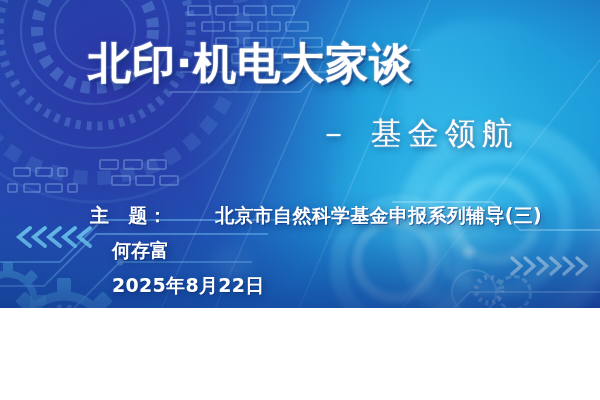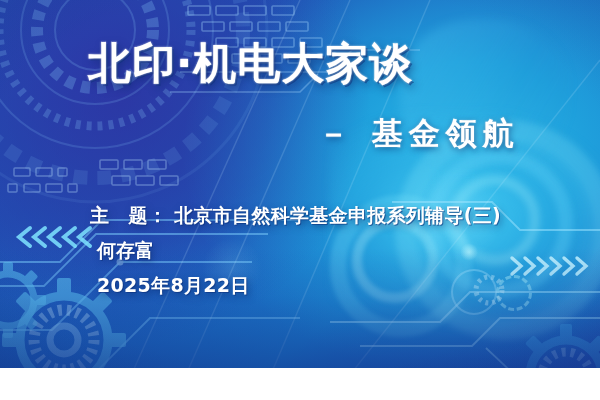--- a/index.html
+++ b/index.html
@@ -1,20 +1,20 @@
 <!DOCTYPE html>
 <html><head>
 <meta charset="utf-8">
 <style>
   html,body{margin:0;padding:0;background:#ffffff;}
   body{font-family:"Liberation Sans","DejaVu Sans",sans-serif;}
 
   .poster{
     position:relative;
-    width:600px;height:368px;
+    width:600px;height:308px;
     overflow:hidden;
     background:#d946ef;
   }
 
   
   .bg-base{
     position:absolute;inset:0;
     background:
       radial-gradient(ellipse 420px 330px at 78% 42%, #2fb9e8 0%, #1fa0dc 28%, rgba(28,120,200,0) 68%),
       radial-gradient(ellipse 330px 300px at 17% 20%, #2a49b8 0%, #2450b5 38%, rgba(32,74,175,0) 74%),
@@ -90,47 +90,48 @@
     color:#ffffff;
     text-shadow:
       0 0 2px rgba(255,255,255,.85),
       2px 2px 0 rgba(12,48,120,.55),
       3px 4px 9px rgba(8,36,100,.60);
     white-space:nowrap;
   }
   .subtitle{
     position:absolute;left:318px;top:118px;
     font-family:"DejaVu Serif","Liberation Serif",serif;
-    font-weight:bold;
+    font-weight:normal;
     font-size:31px;
     line-height:1;
     letter-spacing:6px;
     color:#ffffff;
     text-shadow:1px 2px 6px rgba(8,38,105,.65), 0 0 2px rgba(255,255,255,.55);
     white-space:nowrap;
   }
 
   .info{
     position:absolute;left:90px;top:203px;width:500px;
   }
   .info-row{
     display:flex;align-items:flex-end;
     margin-bottom:9px;
     white-space:nowrap;
+    gap:26px;
   }
   .info-label{
     font-family:"DejaVu Sans","Liberation Sans",sans-serif;
     font-weight:bold;font-size:19px;color:#ffffff;
     letter-spacing:0px;
     text-shadow:1px 1px 0 rgba(12,48,120,.55), 2px 3px 7px rgba(8,36,100,.55);
   }
   .info-value{
     font-family:"DejaVu Sans","Liberation Sans",sans-serif;
     font-weight:bold;font-size:19px;color:#ffffff;
-    margin-left:7px;
+    margin-left:22px;
     text-shadow:1px 1px 0 rgba(12,48,120,.55), 2px 3px 7px rgba(8,36,100,.55);
   }
   .info-row.r-subject .info-label,
   .info-row.r-subject .info-value,
   .info-row.r-time .info-label,
   .info-row.r-time .info-value{letter-spacing:.3px;}
 </style>
 </head>
 <body>
 

